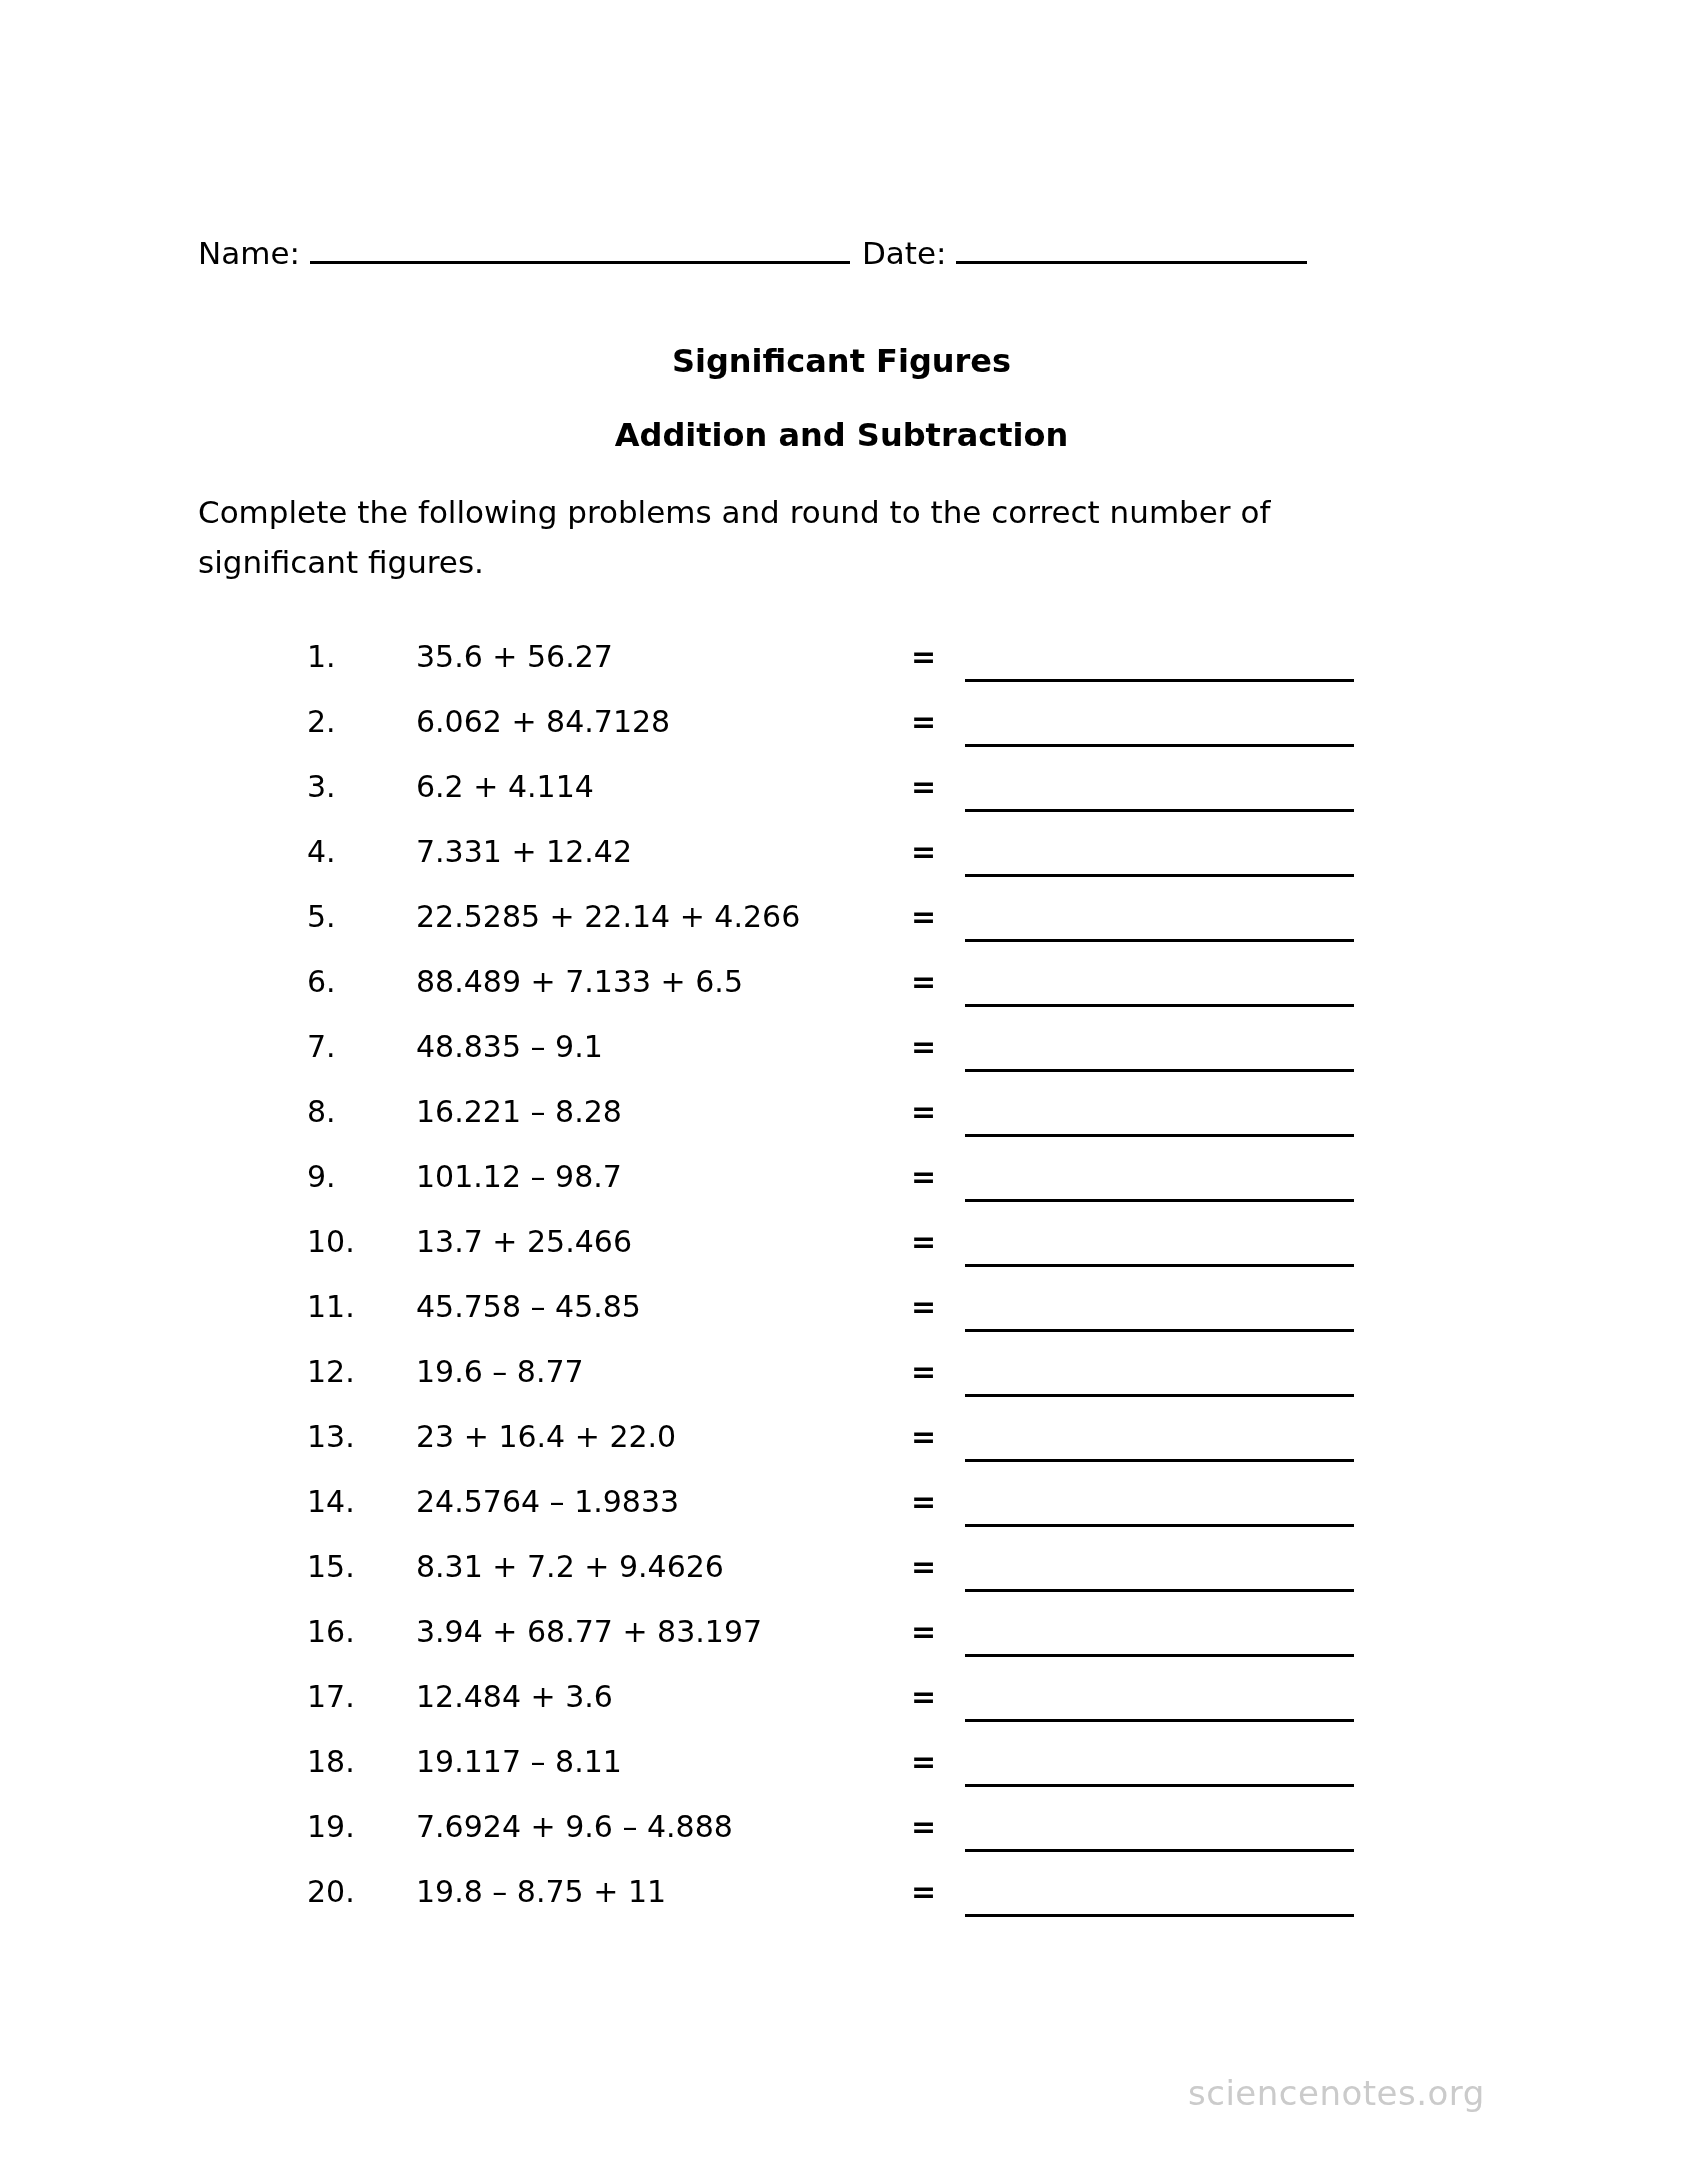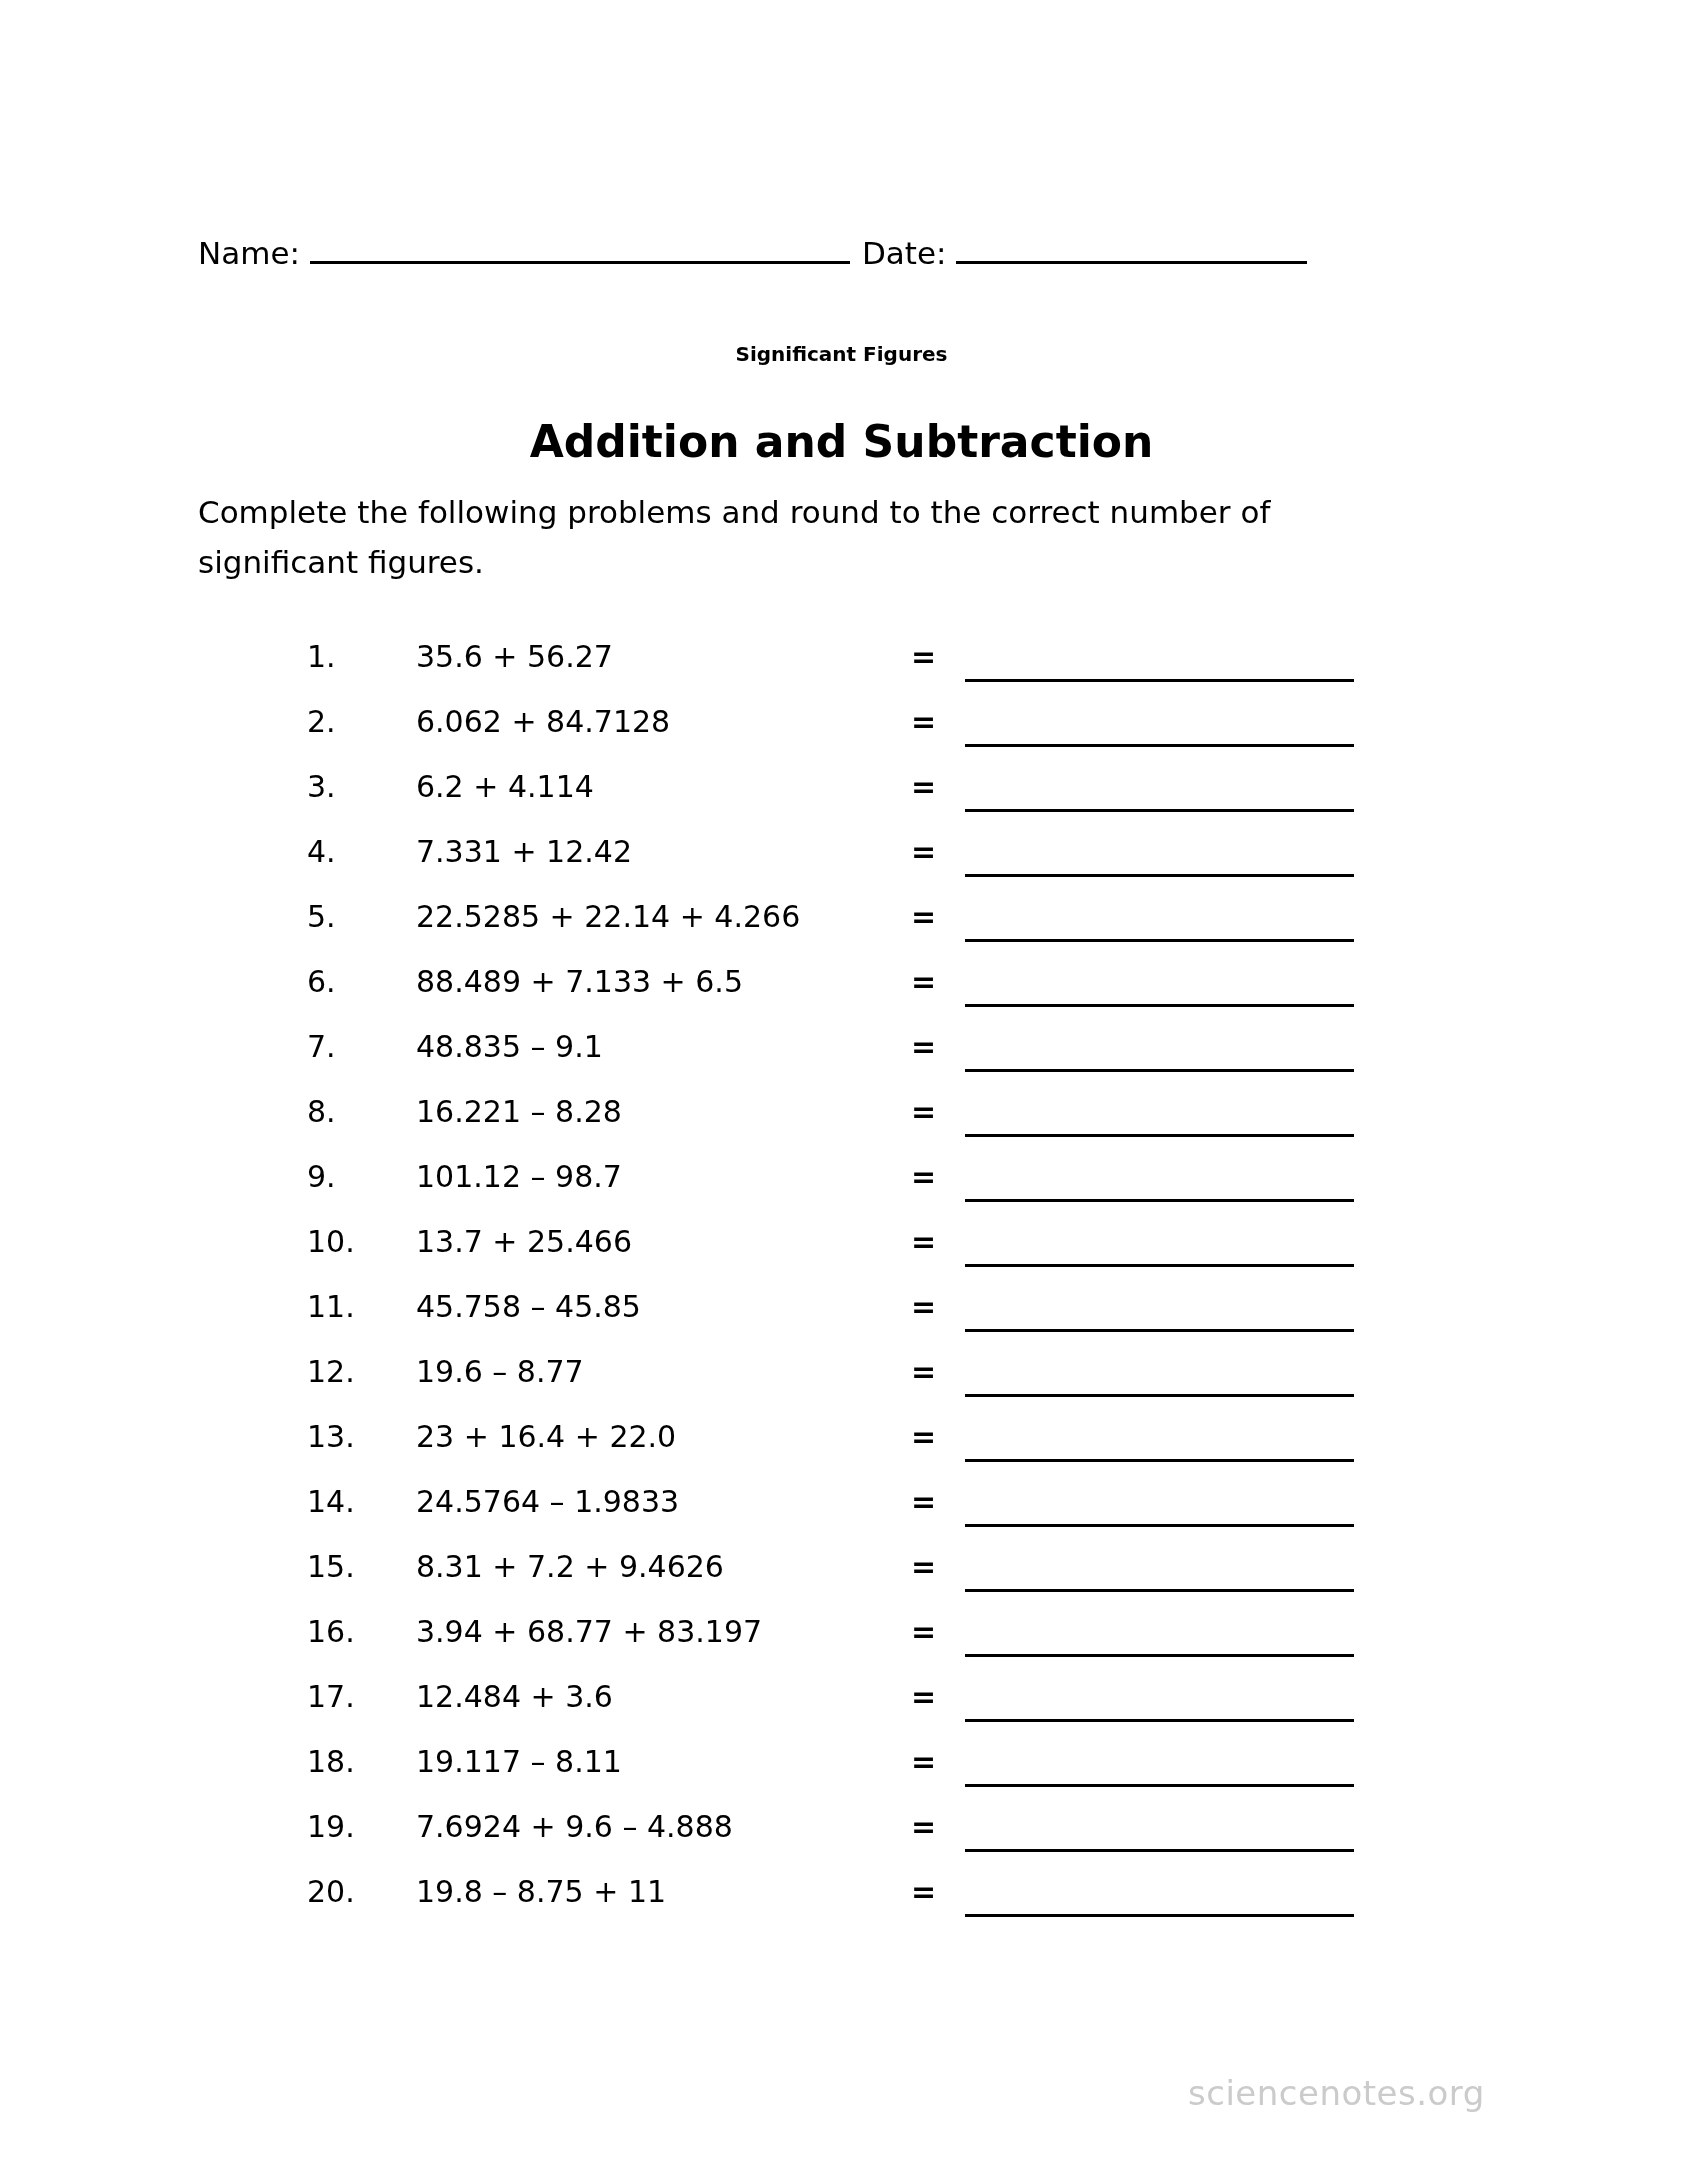--- a/index.html
+++ b/index.html
@@ -38,30 +38,30 @@
   .date-line { width: 351px; }
   .date-label { margin-left: 12px; }
 
   
   .title {
     position: absolute;
     top: 342px;
     left: 0;
     width: 100%;
     text-align: center;
-    font-size: 20px;
+    font-size: 32px;
     font-weight: bold;
   }
   .subtitle {
     position: absolute;
     top: 416px;
     left: 0;
     width: 100%;
     text-align: center;
-    font-size: 44px;
+    font-size: 32px;
     font-weight: bold;
   }
 
   
   .instructions {
     position: absolute;
     top: 487px;
     left: 198px;
     width: 1208px;
     font-size: 31px;

